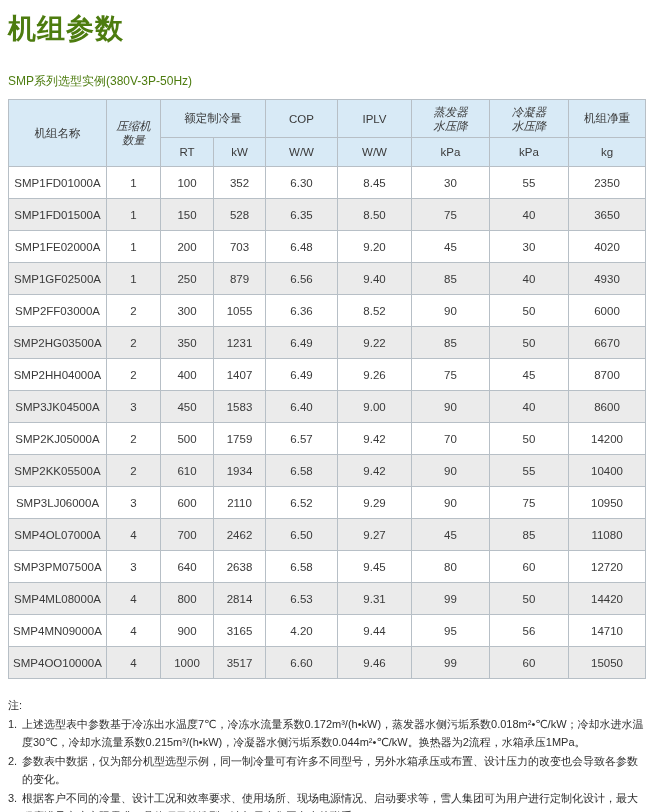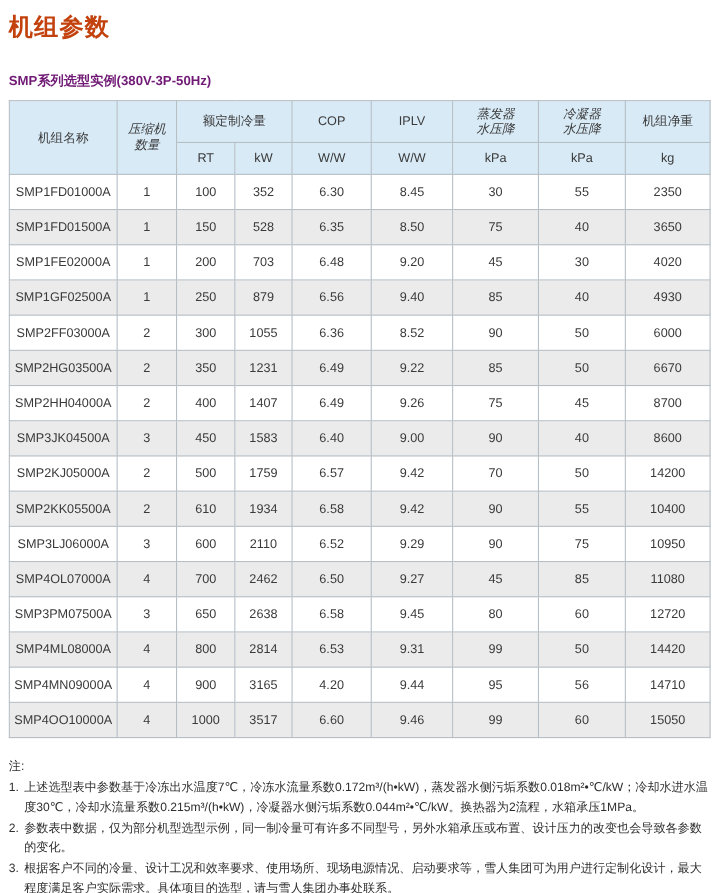--- a/index.html
+++ b/index.html
@@ -8,31 +8,31 @@
     width: 653px;
     height: 812px;
     font-family: "Liberation Sans", "DejaVu Sans", sans-serif;
     color: #333333;
     position: relative;
     overflow: hidden;
   }
   .page { padding: 8px 8px 0 8px; }
 
   .page-title {
-    color: #c2410c;
-    font-size: 22px;
+    color: #4d7c0f;
+    font-size: 28px;
     font-weight: bold;
     letter-spacing: 1px;
     margin-top: 2px;
   }
   .subtitle {
     margin-top: 25px;
     font-size: 12px;
-    font-weight: bold;
-    color: #701a75;
+    font-weight: normal;
+    color: #4d7c0f;
   }
 
   table.params {
     margin-top: 9px;
     border-collapse: collapse;
     table-layout: fixed;
     width: 637px;
     border: 1px solid #9aa4ac;
   }
   table.params th, table.params td {
@@ -233,21 +233,21 @@
         <td>2462</td>
         <td>6.50</td>
         <td>9.27</td>
         <td>45</td>
         <td>85</td>
         <td>11080</td>
       </tr>
         <tr>
         <td>SMP3PM07500A</td>
         <td>3</td>
-        <td>650</td>
+        <td>640</td>
         <td>2638</td>
         <td>6.58</td>
         <td>9.45</td>
         <td>80</td>
         <td>60</td>
         <td>12720</td>
       </tr>
         <tr>
         <td>SMP4ML08000A</td>
         <td>4</td>

